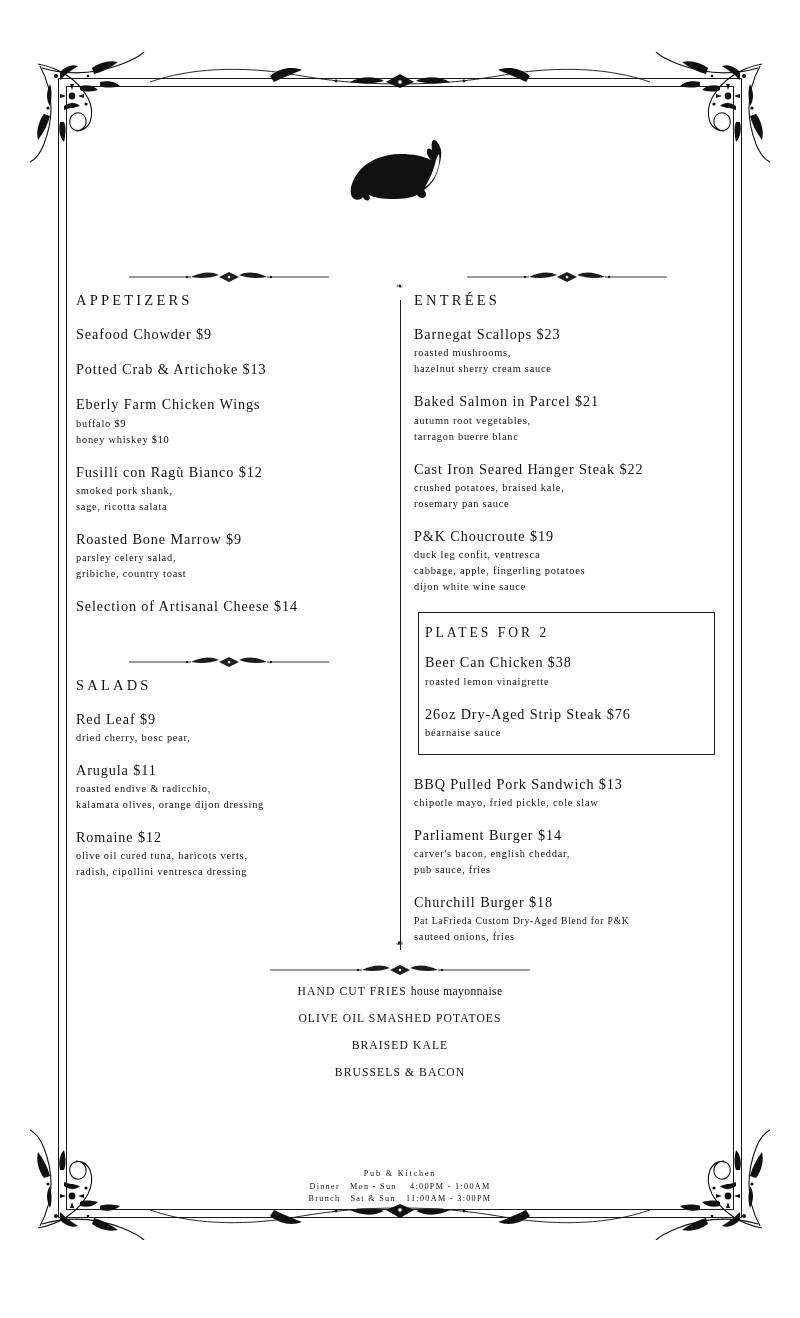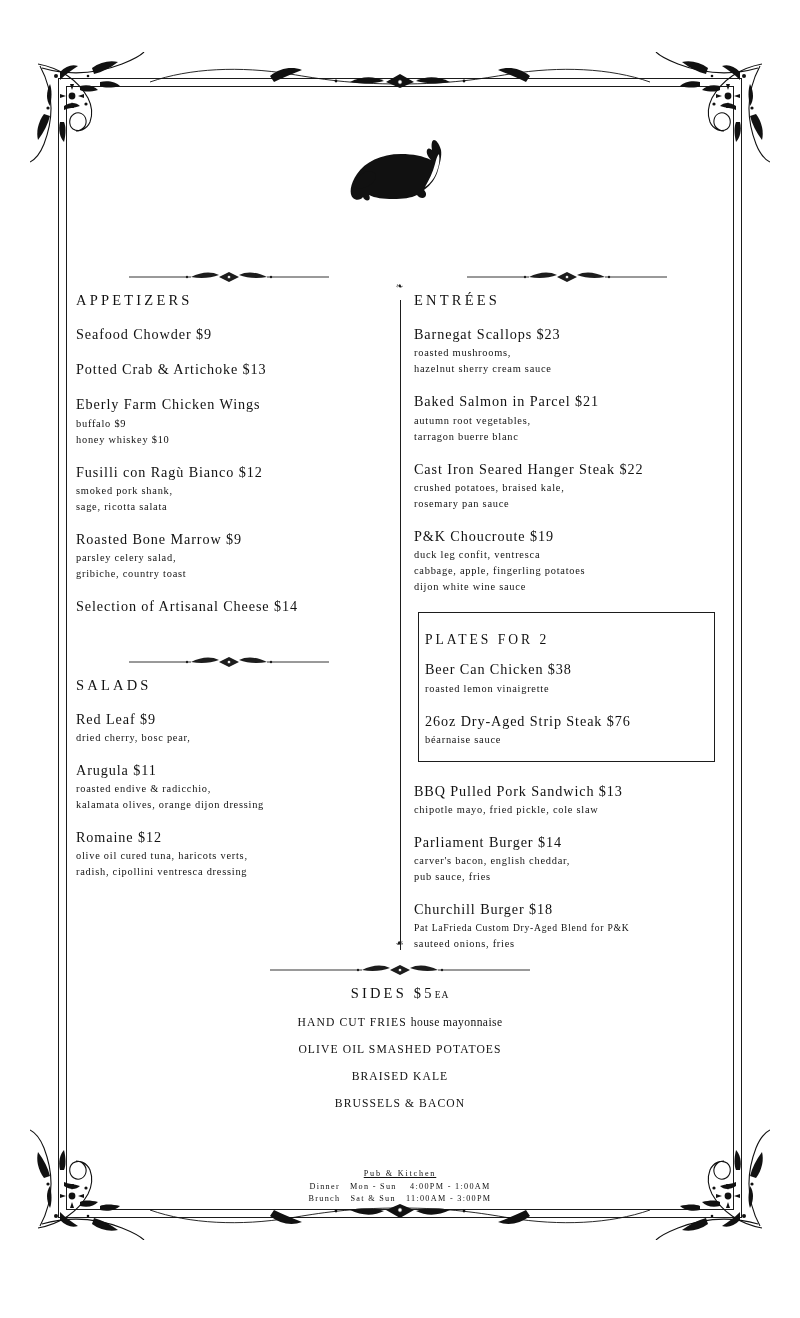--- a/index.html
+++ b/index.html
@@ -121,21 +121,21 @@
   .mp {
     font-size: 9.5px;
     letter-spacing: 0.8px;
   }
 
   .gap-lg { height: 22px; }
 
   
   .plates-box {
     border: 1px solid #1d1d1d;
-    padding: 19px 6px 14px 6px;
+    padding: 12px 6px 14px 6px;
     margin: 18px 4px 20px 4px;
   }
   .plates-title {
     font-size: 13.6px;
     letter-spacing: 3px;
     margin-bottom: 12px;
   }
 
   
   .sides {
@@ -163,21 +163,21 @@
   .hours {
     position: absolute;
     left: 200px;
     top: 1168px;
     width: 400px;
     text-align: center;
     font-size: 8.2px;
     letter-spacing: 1.3px;
     line-height: 1.55;
   }
-  .hours .h-name { letter-spacing: 1.8px; text-decoration: underline; }
+  .hours .h-name { letter-spacing: 1.8px; }
   .hours .h-row { white-space: pre; }
 </style>
 </head>
 <body>
 
 <div class="frame-outer"></div>
 <div class="frame-inner"></div>
 
 <div class="corner c-tl">
   <svg viewBox="0 0 120 120" fill="currentColor">
@@ -476,24 +476,20 @@
       <path d="M0 7 L92 7" stroke="currentColor" stroke-width="0.9"></path>
       <path d="M168 7 L260 7" stroke="currentColor" stroke-width="0.9"></path>
       <path d="M92 7 C102 2 112 1 120 5 C112 8 102 9 92 7 Z"></path>
       <path d="M168 7 C158 2 148 1 140 5 C148 8 158 9 168 7 Z"></path>
       <path d="M120 7 l10 -5 l10 5 l-10 5 z"></path>
       <circle cx="130" cy="7" r="1.6" fill="#fff" stroke="currentColor" stroke-width="0.6"></circle>
       <circle cx="88" cy="7" r="1.2"></circle>
       <circle cx="172" cy="7" r="1.2"></circle>
     </svg>
   </div>
-  <div class="sides-title">
-    <span>SIDES</span>
-    <span>$5</span><span class="ea">EA</span>
-  </div>
 
   <div class="side-line">
     <span>HAND CUT FRIES</span>
     <span class="side-desc">house mayonnaise</span>
   </div>
   <div class="side-line">
     <span>OLIVE OIL SMASHED POTATOES</span>
   </div>
   <div class="side-line">
     <span>BRAISED KALE</span>

